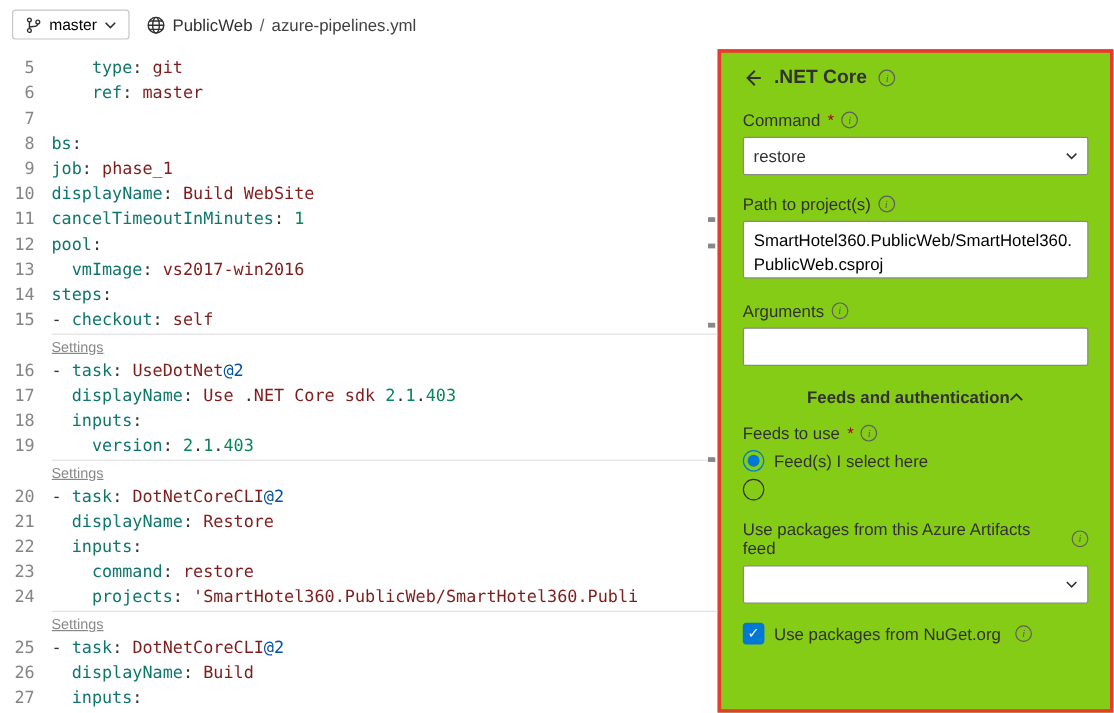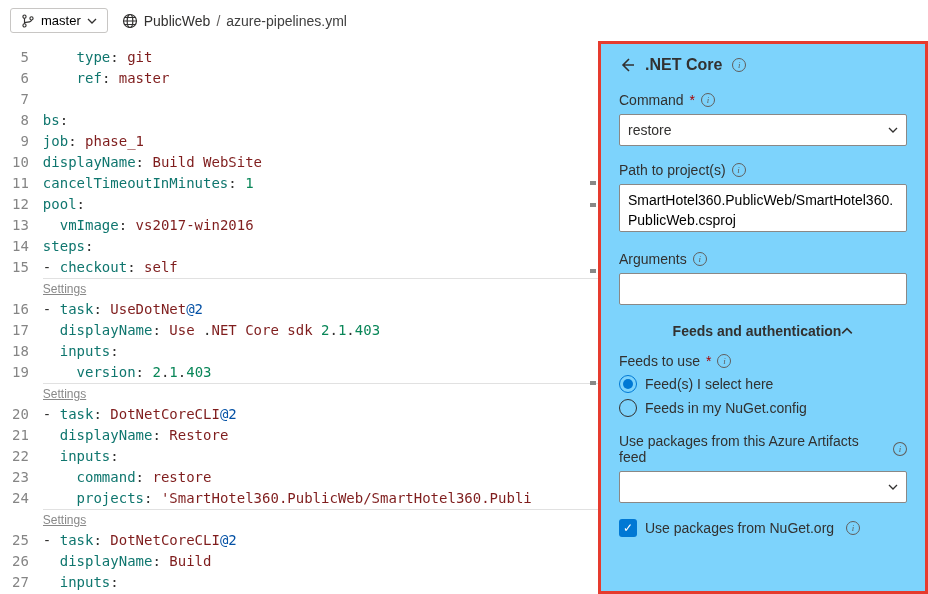--- a/index.html
+++ b/index.html
@@ -52,21 +52,21 @@
   .at { color: #0451a5; }
   .scroll-marks { position: absolute; right: 0; top: 0; width: 10px; height: 100%; }
   .scroll-marks div { position: absolute; right: 2px; width: 6px; height: 4px; background: #888; }
   
   .panel {
     width: 330px;
     border: 3px solid #e63b2e;
     padding: 12px 18px 18px 18px;
     overflow: auto;
     font-size: 14px;
-    background: #7dd3fc;
+    background: #84cc16;
   }
   .panel-header { display: flex; align-items: center; gap: 10px; margin-bottom: 18px; }
   .panel-title { font-weight: 600; font-size: 16px; }
   .field { margin-bottom: 16px; }
   .field-label { display: flex; align-items: center; gap: 6px; margin-bottom: 6px; font-size: 14px; }
   .req { color: #a80000; }
   .info-icon { width: 14px; height: 14px; border: 1px solid #605e5c; border-radius: 50%; display: inline-flex; align-items: center; justify-content: center; font-size: 9px; color: #605e5c; font-style: italic; font-family: serif; }
   .select, .text-input, .textarea {
     width: 100%;
     border: 1px solid #8a8886;
@@ -220,21 +220,20 @@
         <span class="info-icon">i</span>
       </div>
       <div class="radio-row">
         <span class="radio-circle sel">
             <span class="radio-dot"></span>
           </span>
         <span>Feed(s) I select here</span>
       </div>
       <div class="radio-row">
         <span class="radio-circle"></span>
-        <span>Feeds in my NuGet.config</span>
       </div>
     </div>
 
     <div class="field">
       <div class="field-label">
         <span>Use packages from this Azure Artifacts feed</span>
         <span class="info-icon">i</span>
       </div>
       <div class="select">
         <span></span>

